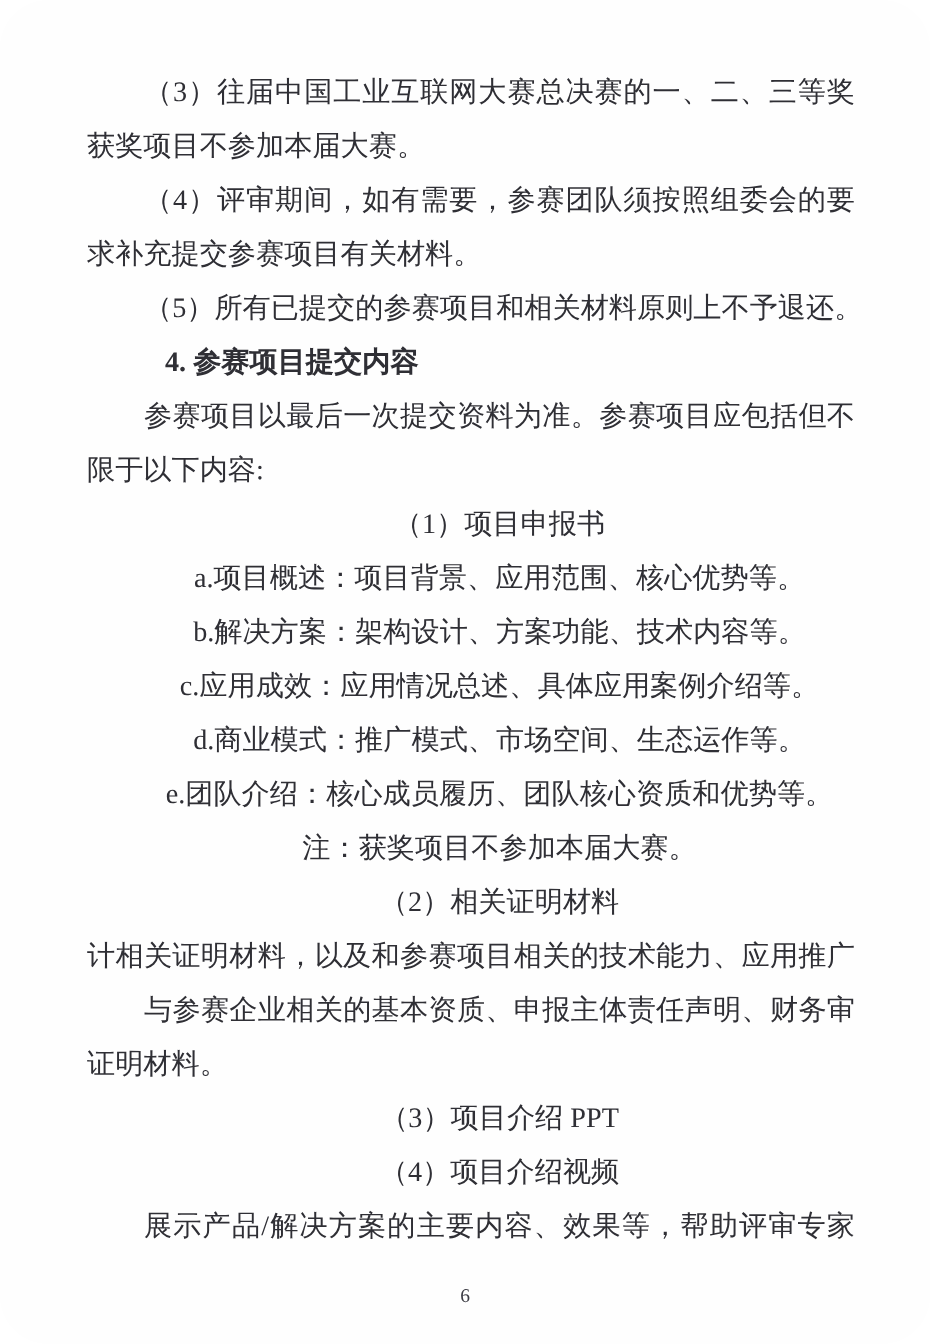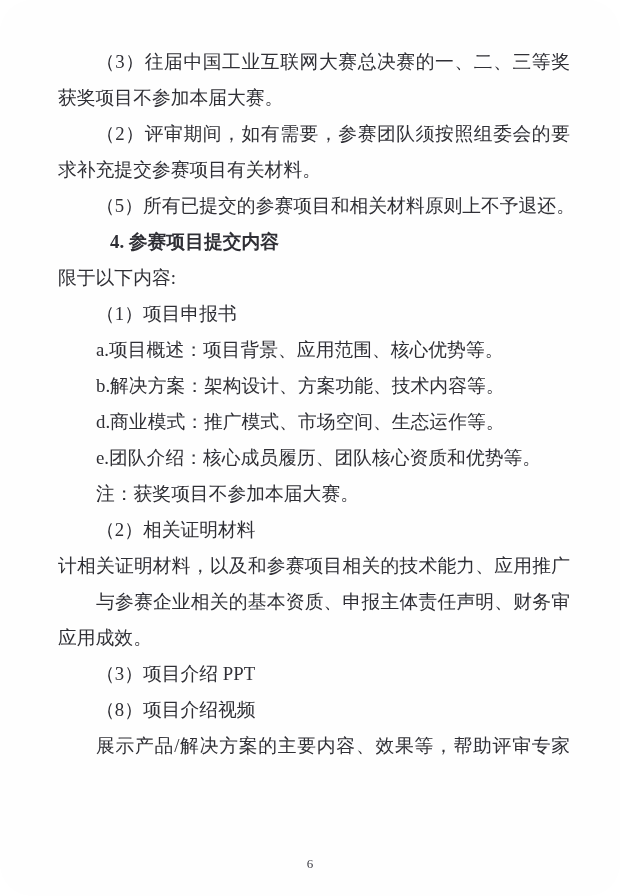--- a/index.html
+++ b/index.html
@@ -25,20 +25,21 @@
   .line {
     box-sizing: border-box;
     font-size: 18.8px;
     line-height: 36px;
     height: 36px;
     white-space: nowrap;
     overflow: hidden;
   }
   .line.indent {
     padding-left: 38px;
+    text-align: center;
   }
   .line.stretch {
     width: 512px;
     white-space: normal;
     text-align: justify;
     text-align-last: justify;
   }
   .line.heading {
     font-weight: bold;
     padding-left: 52px;
@@ -54,33 +55,35 @@
     color: #3c3c44;
   }
 </style>
 </head>
 <body>
 
 <div class="page" style="background: rgb(254, 254, 254); color: rgb(47, 47, 53); border-radius: 32px;">
   <div class="text-block">
       <div class="line indent stretch">（3）往届中国工业互联网大赛总决赛的一、二、三等奖</div>
       <div class="line">获奖项目不参加本届大赛。</div>
-      <div class="line indent stretch">（2）评审期间，如有需要，参赛团队须按照组委会的要</div>
+      <div class="line indent stretch">（4）评审期间，如有需要，参赛团队须按照组委会的要</div>
       <div class="line">求补充提交参赛项目有关材料。</div>
       <div class="line indent">（5）所有已提交的参赛项目和相关材料原则上不予退还。</div>
       <div class="line heading" style="font-weight: bold;">4. 参赛项目提交内容</div>
+      <div class="line indent stretch">参赛项目以最后一次提交资料为准。参赛项目应包括但不</div>
       <div class="line">限于以下内容:</div>
       <div class="line indent">（1）项目申报书</div>
       <div class="line indent">a.项目概述：项目背景、应用范围、核心优势等。</div>
       <div class="line indent">b.解决方案：架构设计、方案功能、技术内容等。</div>
+      <div class="line indent">c.应用成效：应用情况总述、具体应用案例介绍等。</div>
       <div class="line indent">d.商业模式：推广模式、市场空间、生态运作等。</div>
       <div class="line indent">e.团队介绍：核心成员履历、团队核心资质和优势等。</div>
       <div class="line indent">注：获奖项目不参加本届大赛。</div>
       <div class="line indent">（2）相关证明材料</div>
       <div class="line stretch">计相关证明材料，以及和参赛项目相关的技术能力、应用推广</div>
       <div class="line indent stretch">与参赛企业相关的基本资质、申报主体责任声明、财务审</div>
-      <div class="line">应用成效。</div>
+      <div class="line">证明材料。</div>
       <div class="line indent">（3）项目介绍 PPT</div>
-      <div class="line indent">（8）项目介绍视频</div>
+      <div class="line indent">（4）项目介绍视频</div>
       <div class="line indent stretch">展示产品/解决方案的主要内容、效果等，帮助评审专家</div>
     </div>
   <div class="page-number">6</div>
 </div>
 
 </body></html>

